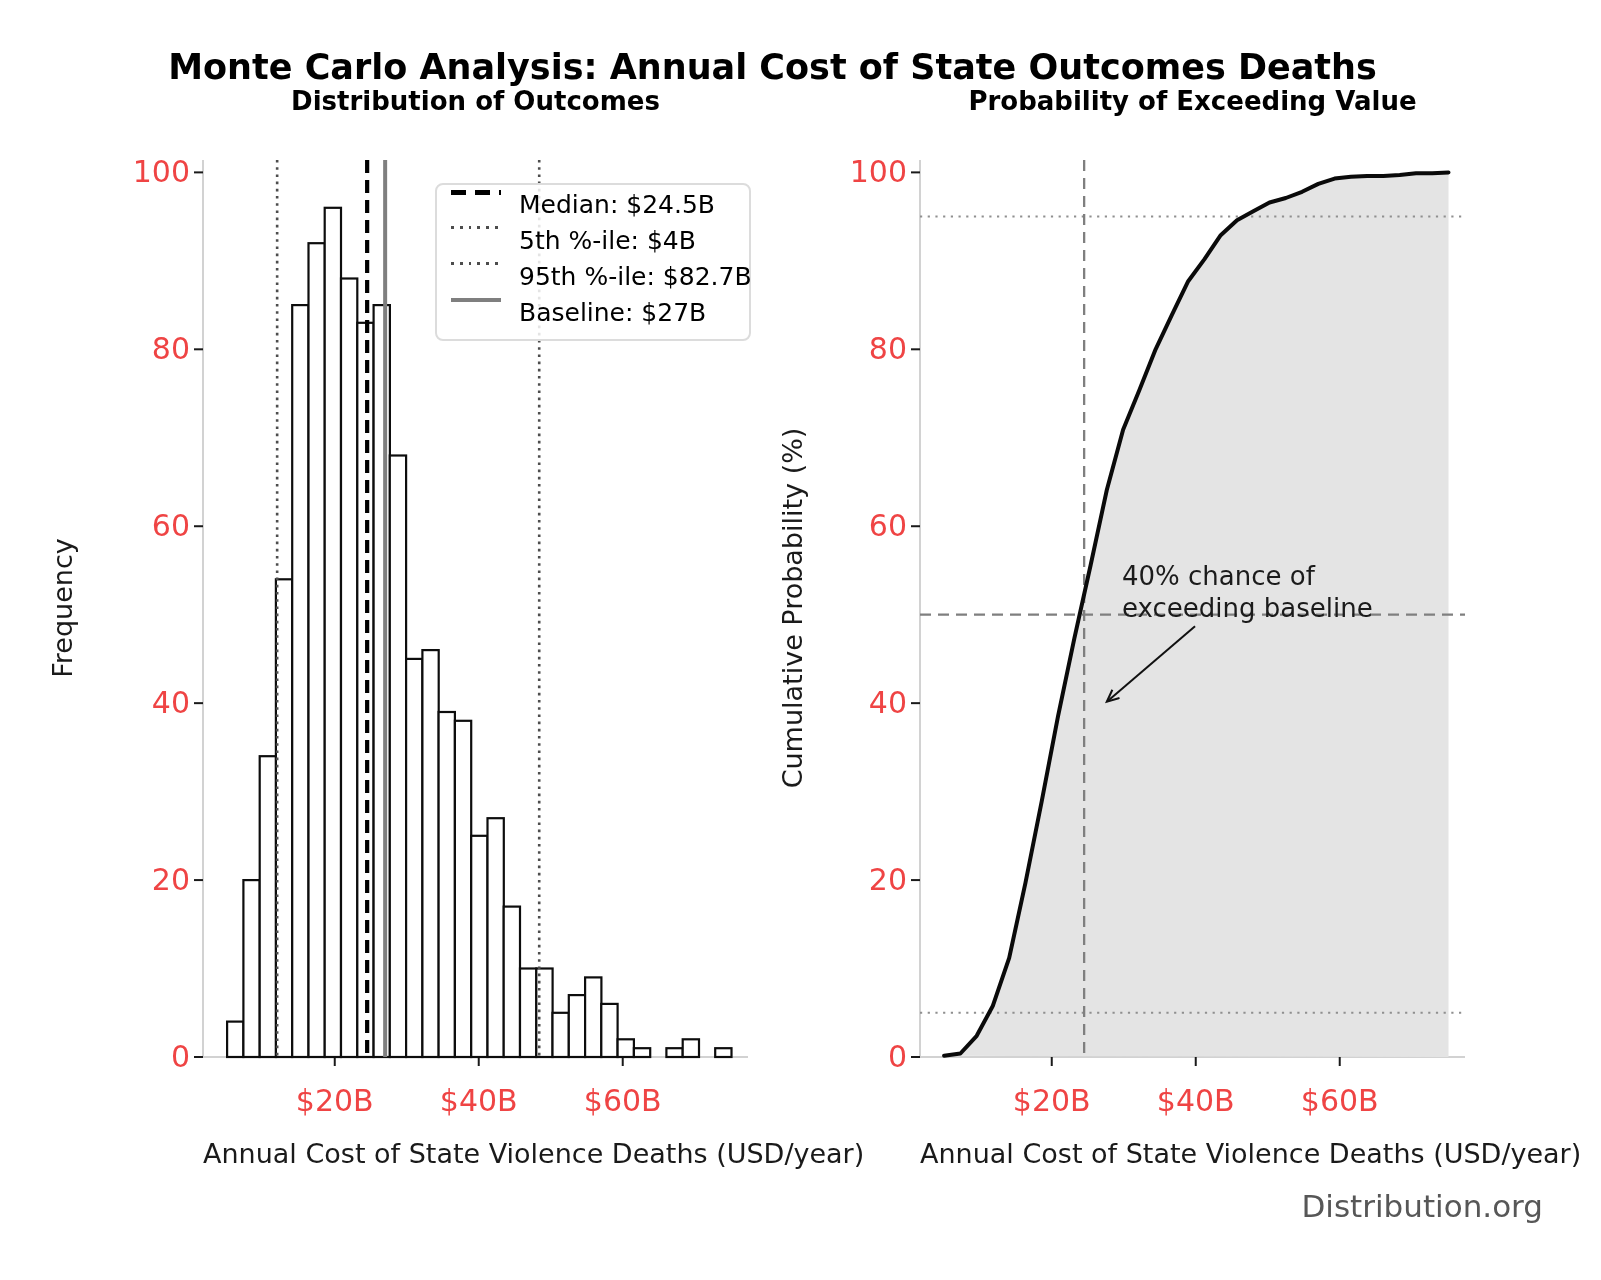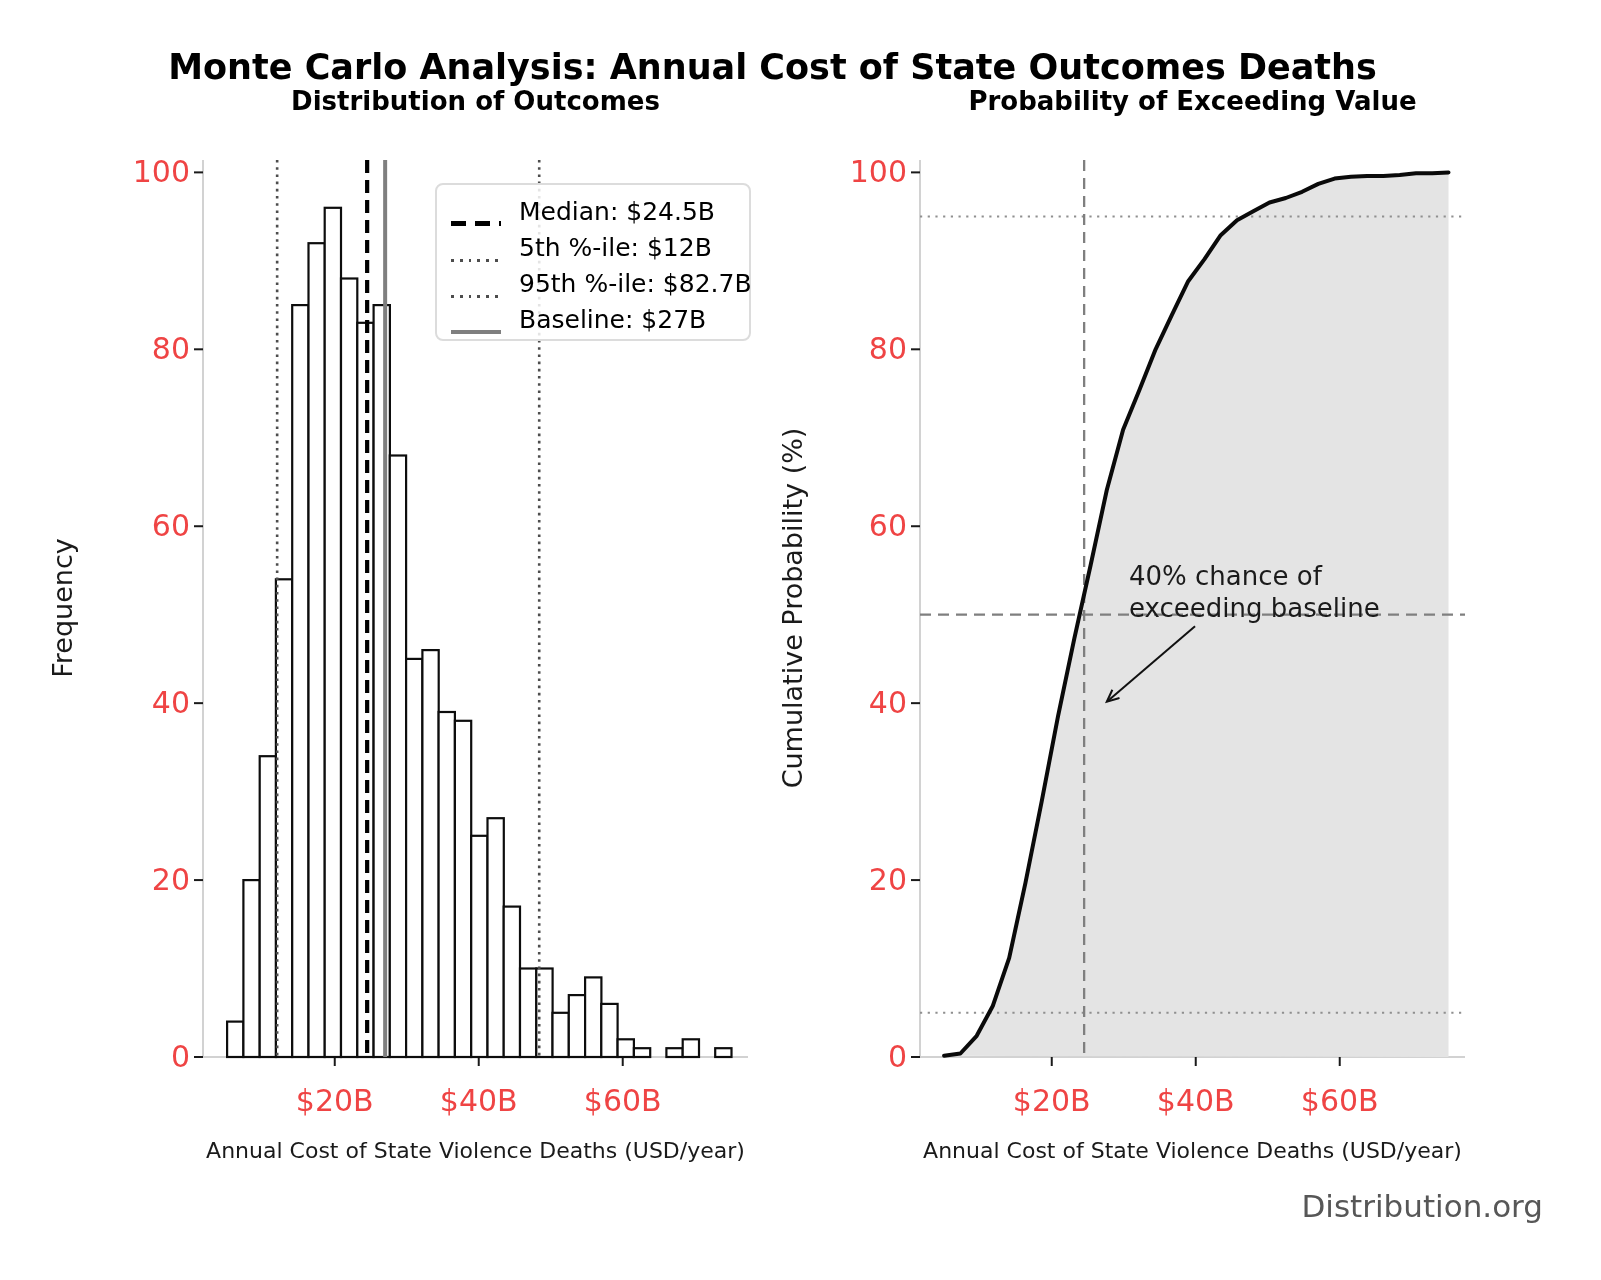--- a/index.html
+++ b/index.html
@@ -19,42 +19,42 @@
   .sub-title.left{left:203px;}
   .sub-title.right{left:920px;}
   .ylab{
     position:absolute;white-space:nowrap;font-size:27px;color:#1a1a1a;
     transform:translate(-50%,-50%) rotate(-90deg);
   }
   .ylab.left{left:62px;top:608px;}
   .ylab.right{left:792px;top:608px;}
   .xlab{
     position:absolute;top:1138px;width:545px;text-align:center;
-    font-size:22px;color:#1a1a1a;white-space:nowrap;
+    font-size:27px;color:#1a1a1a;white-space:nowrap;
   }
   .xlab.left{left:203px;}
   .xlab.right{left:920px;}
   .tick{
     position:absolute;font-size:30px;line-height:36px;color:#ef4444;white-space:nowrap;
   }
   .tick.x{transform:translateX(-50%);}
   .legend{
     position:absolute;left:435px;top:183px;width:316px;box-sizing:border-box;
     padding:5px 14px;border:2px solid #dcdcdc;border-radius:8px;
     background:rgba(255,255,255,0.85);
   }
-  .lrow{display:flex;align-items:flex-end;height:36px;}
+  .lrow{display:flex;align-items:flex-start;height:36px;}
   .lsample{width:50px;flex:none;margin-right:18px;}
   .ls-dashed{height:5px;background:repeating-linear-gradient(90deg,#000 0 15px,rgba(0,0,0,0) 15px 24px);}
   .ls-dotted{height:3px;background:repeating-linear-gradient(90deg,#4d4d4d 0 2.8px,rgba(0,0,0,0) 2.8px 8.8px);}
   .ls-solid{height:4px;background:#7f7f7f;}
   .ltext{font-size:25px;color:#000;white-space:nowrap;}
   .annotation{
     position:absolute;left:1122px;top:560px;font-size:26px;line-height:32px;
-    color:#1b1b1b;white-space:nowrap;margin-left:7px;
+    color:#1b1b1b;white-space:nowrap;
   }
   .footer{
     position:absolute;top:1188px;right:58px;font-size:31px;color:#575757;white-space:nowrap;
   }
 </style>
 </head>
 <body>
 
 <div class="fig" id="fig">
 
@@ -138,21 +138,21 @@
   <div class="xlab left">Annual Cost of State Violence Deaths (USD/year)</div>
   <div class="xlab right">Annual Cost of State Violence Deaths (USD/year)</div>
 
   <div class="legend">
     <div class="lrow">
       <span class="lsample ls-dashed"></span>
       <span class="ltext">Median: $24.5B</span>
     </div>
     <div class="lrow">
       <span class="lsample ls-dotted"></span>
-      <span class="ltext">5th %-ile: $12B</span>
+      <span class="ltext">5th %-ile: $4B</span>
     </div>
     <div class="lrow">
       <span class="lsample ls-dotted"></span>
       <span class="ltext">95th %-ile: $82.7B</span>
     </div>
     <div class="lrow">
       <span class="lsample ls-solid"></span>
       <span class="ltext">Baseline: $27B</span>
     </div>
   </div>

